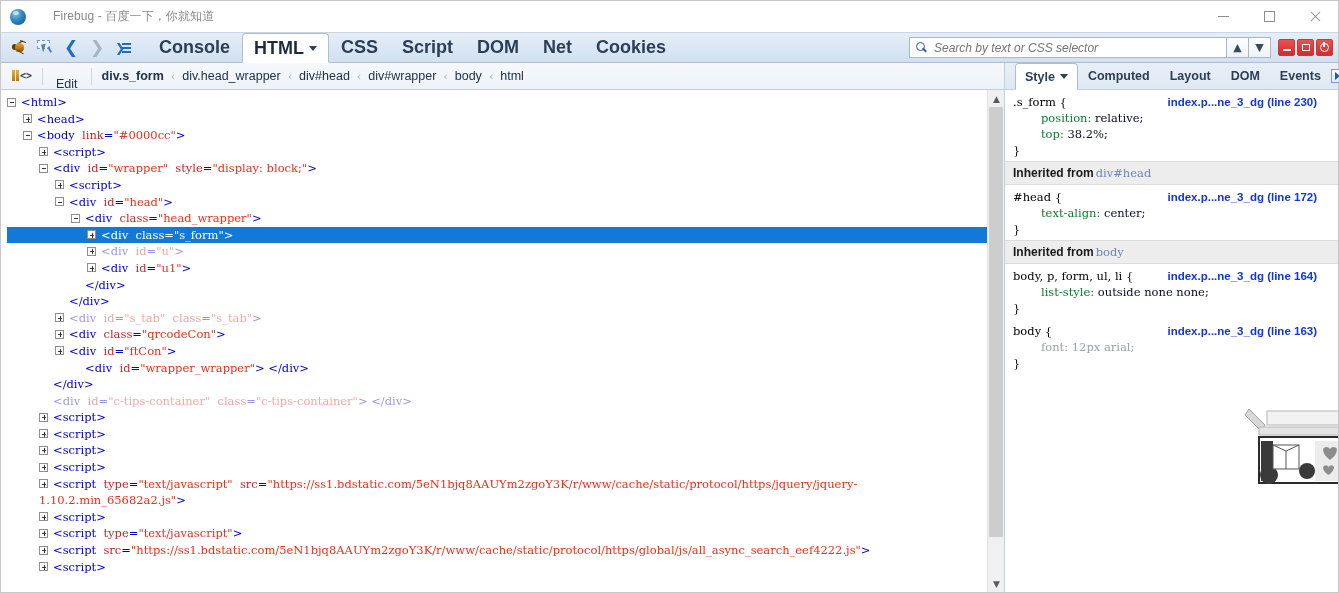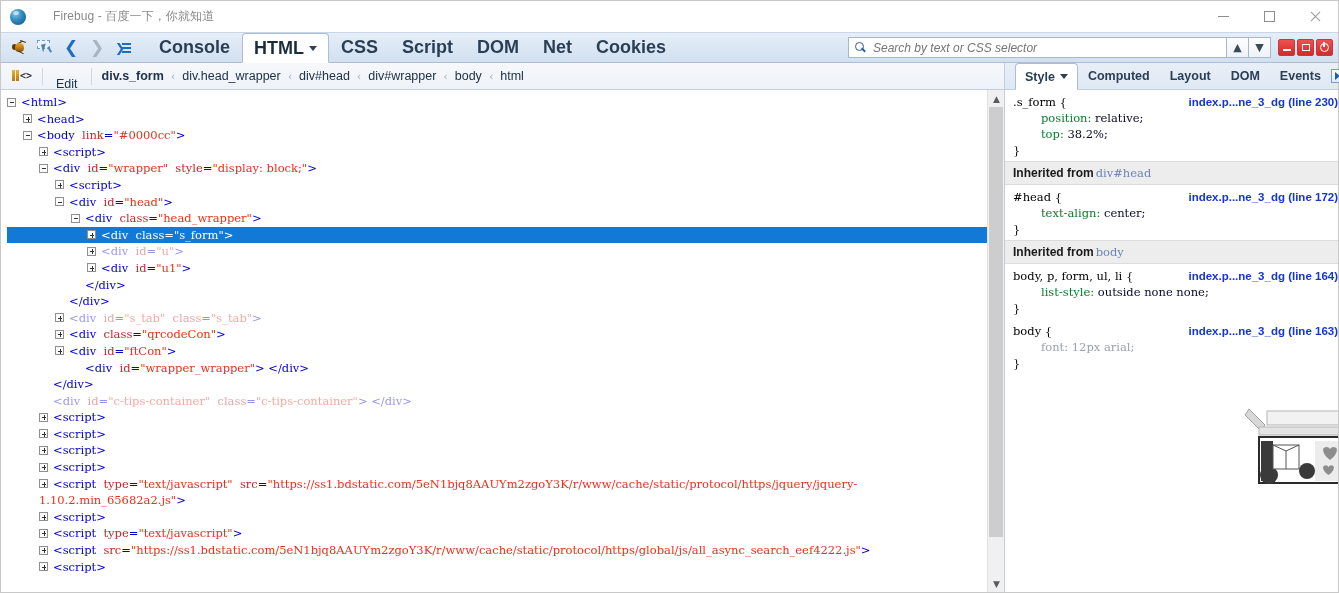--- a/index.html
+++ b/index.html
@@ -181,21 +181,21 @@
   }
 
   .fb-right {
     margin-left: auto;
     display: flex; align-items: center;
     padding-right: 5px;
     gap: 0;
   }
   .search-wrap {
     display: flex; align-items: center;
-    width: 379px; height: 21px;
+    width: 318px; height: 21px;
     background: #fff;
     border: 1px solid #a9b8c9;
     padding: 0 4px;
   }
   .search-ico {
     width: 14px; height: 14px;
     position: relative;
     margin-right: 4px;
     flex: 0 0 auto;
   }
@@ -416,21 +416,21 @@
     width: 334px;
     flex: 0 0 334px;
     background: #fff;
     border-left: 1px solid #c3cedb;
     overflow: hidden;
     position: relative;
     font-family: "DejaVu Serif", "Liberation Serif", serif;
     font-size: 11.5px;
     line-height: 16px;
   }
-  .rule { padding: 4px 0 3px 8px; position: relative; }
+  .rule { padding: 4px 21px 3px 8px; position: relative; }
   .rule-head {
     display:flex; align-items:baseline;
     white-space: nowrap;
   }
   .sel-txt { color:#000; }
   .src-link {
     margin-left: auto;
     color: #1336d8;
     font-family: "Liberation Sans", sans-serif;
     font-weight: bold;

